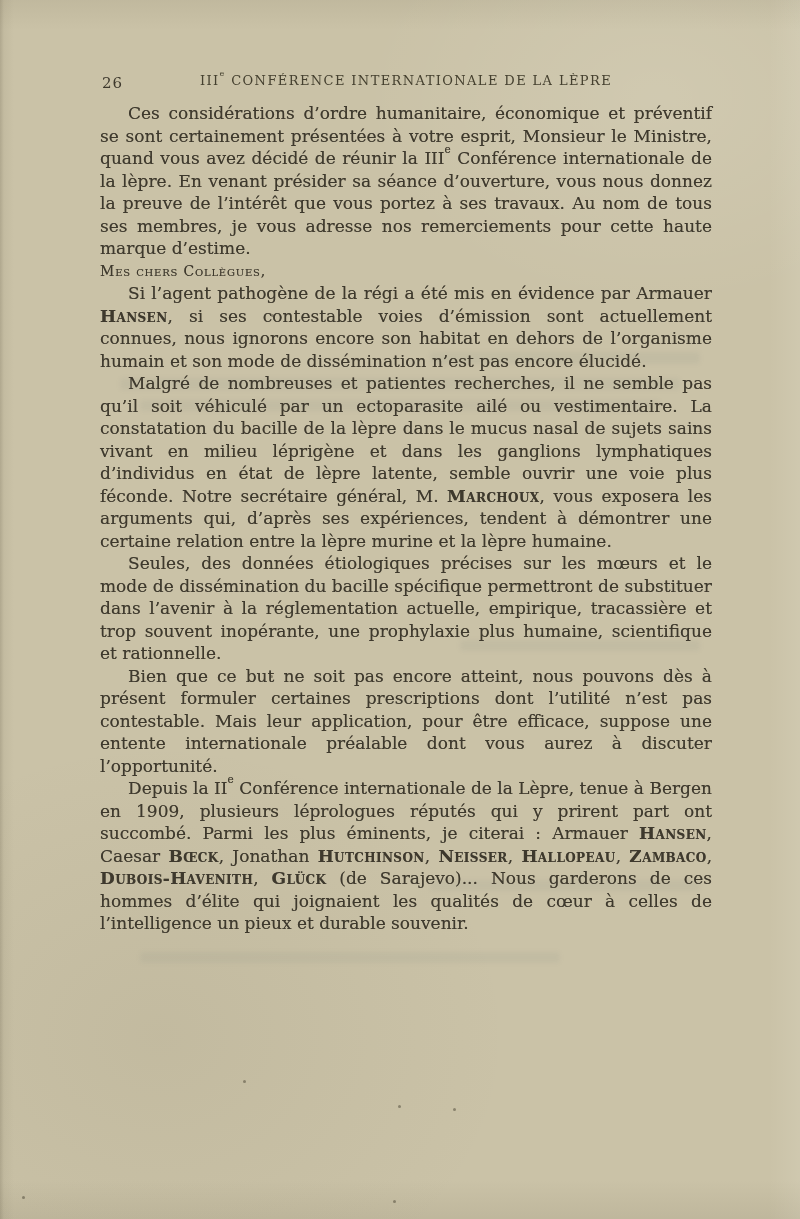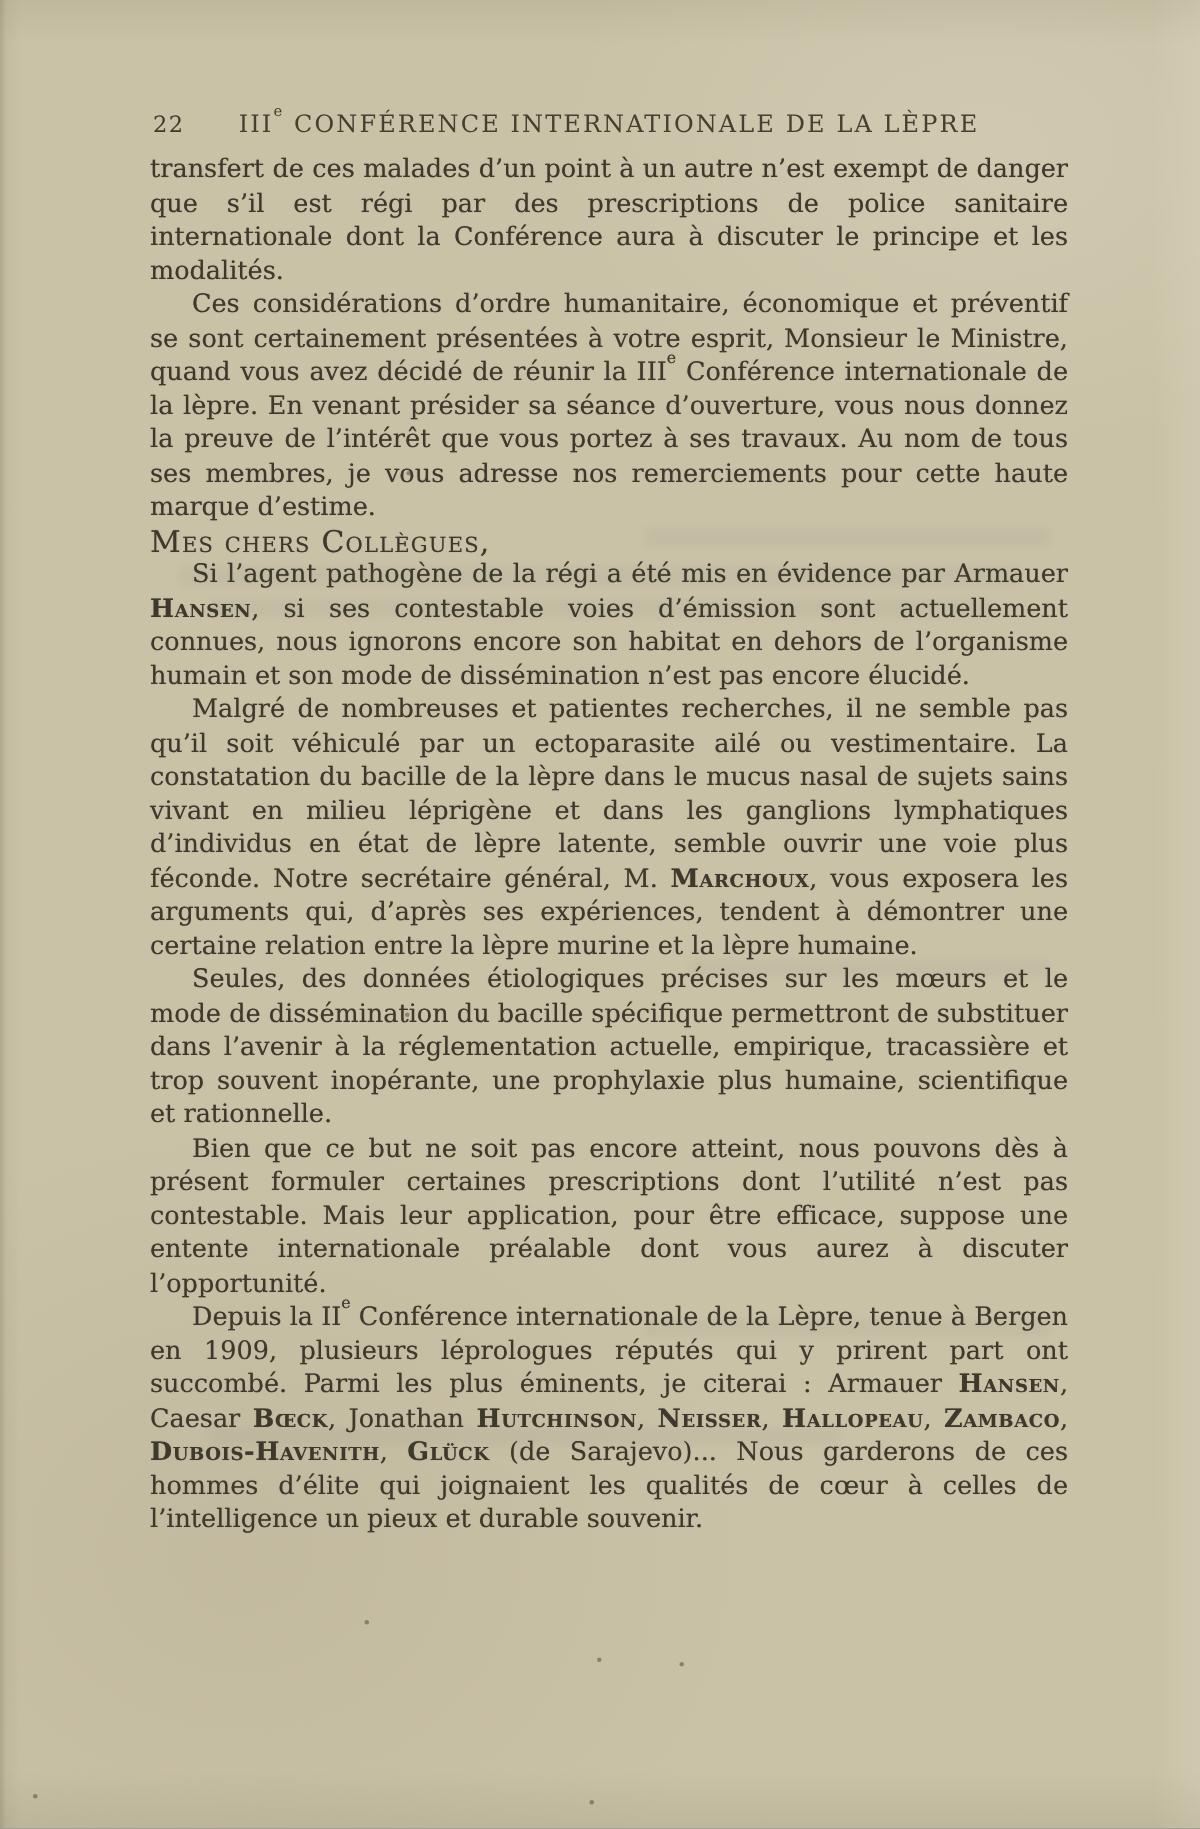--- a/index.html
+++ b/index.html
@@ -23,37 +23,37 @@
     top: 73px; left: 100px; width: 612px; height: 20px;
     font-size: 15px;
   }
   .page-number {
     position: absolute; left: 2px; top: 1px;
     letter-spacing: 1px;
   }
   .header-title {
     text-align: center;
     letter-spacing: 1.4px;
-    font-size: 16px;
+    font-size: 13px;
     color: #45402f;
   }
   .body-text {
     position: absolute;
     top: 102px; left: 100px; width: 612px;
     font-size: 17px;
     line-height: 22.5px;
     text-align: justify;
     text-shadow: 0 0 0.5px rgba(62,57,45,0.55);
   }
   .body-text p { margin: 0; text-indent: 28px; }
   .body-text p.noindent { text-indent: 0; }
   .salutation {
     margin: 58px 0 26px 78px;
     font-variant: small-caps;
-    font-size: 20px;
+    font-size: 14px;
     letter-spacing: 0.8px;
     text-indent: 0 !important;
   }
   .sc { font-variant: small-caps; letter-spacing: 0.4px; font-weight: bold; }
   sup.ord { font-size: 0.62em; line-height: 0; position: relative; top: -0.45em; }
   .smudge {
     position: absolute;
     background: rgba(96,116,110,0.07);
     filter: blur(2px);
     border-radius: 4px;
@@ -81,26 +81,25 @@
 
   <div class="speck" style="left:271px; top:314px;"></div>
   <div class="speck" style="left:270px; top:675px;"></div>
   <div class="speck" style="left:243px; top:1080px;"></div>
   <div class="speck" style="left:398px; top:1105px;"></div>
   <div class="speck" style="left:453px; top:1108px;"></div>
   <div class="speck" style="left:393px; top:1200px;"></div>
   <div class="speck" style="left:22px; top:1196px;"></div>
 
   <div class="running-header">
-    <span class="page-number">22</span>
+    <span class="page-number">26</span>
     <div class="header-title"><span>III</span><sup class="ord">e</sup><span> CONFÉRENCE INTERNATIONALE DE LA LÈPRE</span></div>
   </div>
 
   <div class="body-text">
-    <p class="noindent"><span>transfert de ces malades d’un point à un autre n’est exempt de danger que s’il est régi par des prescriptions de police sanitaire internationale dont la Conférence aura à discuter le principe et les modalités.</span></p>
     <p><span>Ces considérations d’ordre humanitaire, économique et préventif se sont certainement présentées à votre esprit, Monsieur le Ministre, quand vous avez décidé de réunir la III</span><sup class="ord">e</sup><span> Conférence internationale de la lèpre. En venant présider sa séance d’ouverture, vous nous donnez la preuve de l’intérêt que vous portez à ses travaux. Au nom de tous ses membres, je vous adresse nos remerciements pour cette haute marque d’estime.</span></p>
     <p class="salutation">Mes chers Collègues,</p>
     <p><span>Si l’agent pathogène de la régi a été mis en évidence par Armauer </span><span class="sc">Hansen</span><span>, si ses contestable voies d’émission sont actuellement connues, nous ignorons encore son habitat en dehors de l’organisme humain et son mode de dissémination n’est pas encore élucidé.</span></p>
     <p><span>Malgré de nombreuses et patientes recherches, il ne semble pas qu’il soit véhiculé par un ectoparasite ailé ou vestimentaire. La constatation du bacille de la lèpre dans le mucus nasal de sujets sains vivant en milieu léprigène et dans les ganglions lymphatiques d’individus en état de lèpre latente, semble ouvrir une voie plus féconde. Notre secrétaire général, M. </span><span class="sc">Marchoux</span><span>, vous exposera les arguments qui, d’après ses expériences, tendent à démontrer une certaine relation entre la lèpre murine et la lèpre humaine.</span></p>
     <p><span>Seules, des données étiologiques précises sur les mœurs et le mode de dissémination du bacille spécifique permettront de substituer dans l’avenir à la réglementation actuelle, empirique, tracassière et trop souvent inopérante, une prophylaxie plus humaine, scientifique et rationnelle.</span></p>
     <p><span>Bien que ce but ne soit pas encore atteint, nous pouvons dès à présent formuler certaines prescriptions dont l’utilité n’est pas contestable. Mais leur application, pour être efficace, suppose une entente internationale préalable dont vous aurez à discuter l’opportunité.</span></p>
     <p><span>Depuis la II</span><sup class="ord">e</sup><span> Conférence internationale de la Lèpre, tenue à Bergen en 1909, plusieurs léprologues réputés qui y prirent part ont succombé. Parmi les plus éminents, je citerai : Armauer </span><span class="sc">Hansen</span><span>, Caesar </span><span class="sc">Bœck</span><span>, Jonathan </span><span class="sc">Hutchinson</span><span>, </span><span class="sc">Neisser</span><span>, </span><span class="sc">Hallopeau</span><span>, </span><span class="sc">Zambaco</span><span>, </span><span class="sc">Dubois-Havenith</span><span>, </span><span class="sc">Glück</span><span> (de Sarajevo)... Nous garderons de ces hommes d’élite qui joignaient les qualités de cœur à celles de l’intelligence un pieux et durable souvenir.</span></p>
   </div>
 
 </div>

